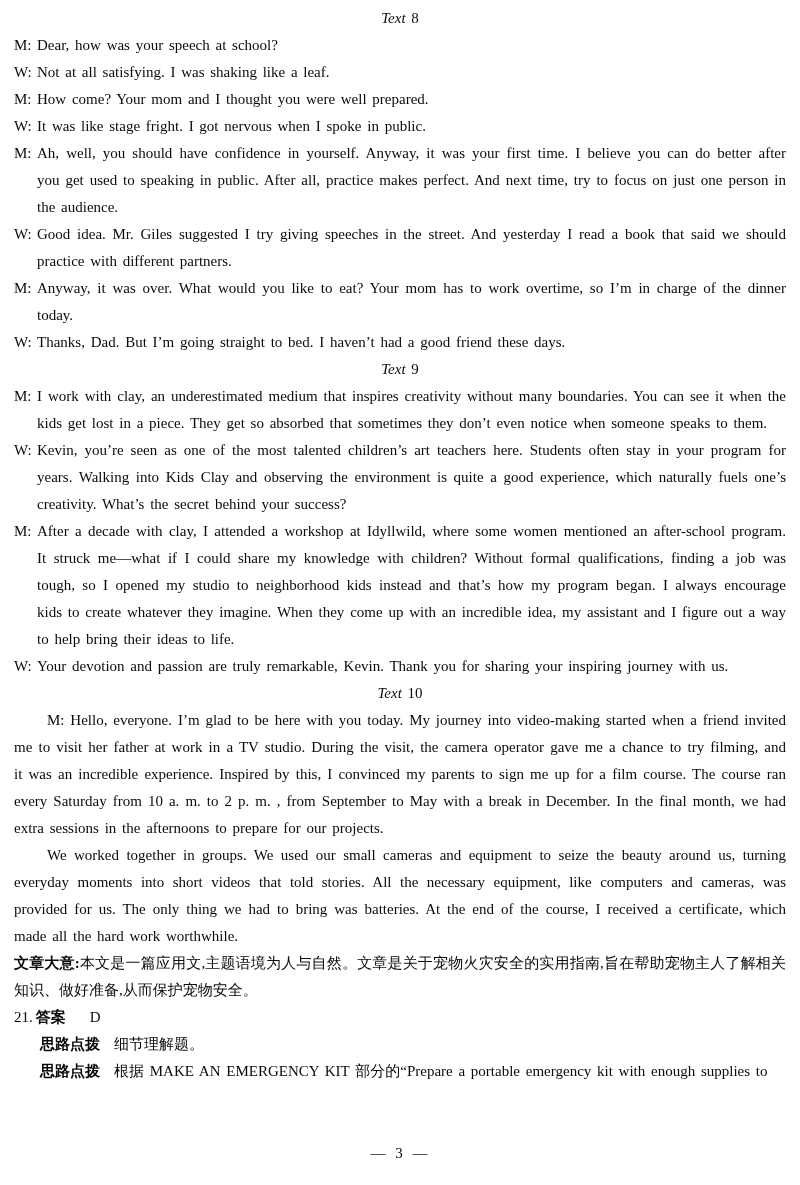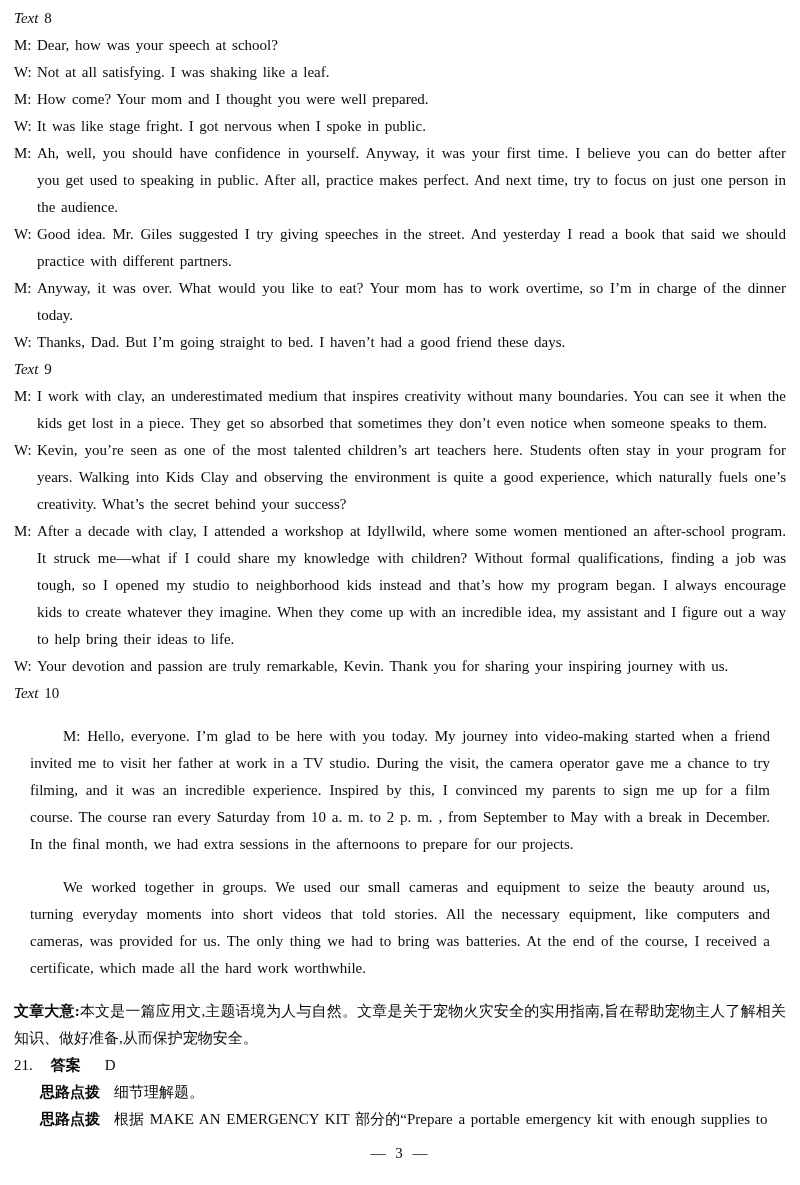--- a/index.html
+++ b/index.html
@@ -6,32 +6,32 @@
   body {
     width: 800px; height: 1185px;
     background: #ffffff; color: #0a0a0a;
     font-family: "Liberation Serif", "DejaVu Serif", serif;
     font-size: 15px; line-height: 27px;
     word-spacing: 2px;
     position: relative;
     overflow: hidden;
   }
   .page { padding: 5px 14px 0 14px; }
-  .text-heading { margin: 0; }
+  .text-heading { margin: 0; text-align: center; }
   .text-heading .tw { font-style: italic; }
   .dlg {
     margin: 0; text-align: justify;
     padding-left: 23px; text-indent: -23px;
   }
   .spk { display: inline-block; width: 23px; text-indent: 0; }
-  .para { margin: 16px; text-align: justify; text-indent: 33px; }
+  .para { margin: 0; text-align: justify; text-indent: 33px; }
   .cn { margin: 0; text-align: justify; }
   .cn .lbl { font-weight: bold; }
   .answer-line { margin: 0; }
-  .answer-line .num { margin-right: 18px; }
+  .answer-line .num { margin-right: 3px; }
   .answer-line .albl { font-weight: bold; }
   .answer-line .aval { margin-left: 24px; }
   .analysis { margin: 0; padding-left: 26px; text-align: justify; }
   .analysis .lbl { font-weight: bold; margin-right: 14px; }
   .footer {
     position: absolute; left: 0; right: 0; top: 1140px;
     text-align: center; letter-spacing: 2px;
   }
 </style>
 </head>

